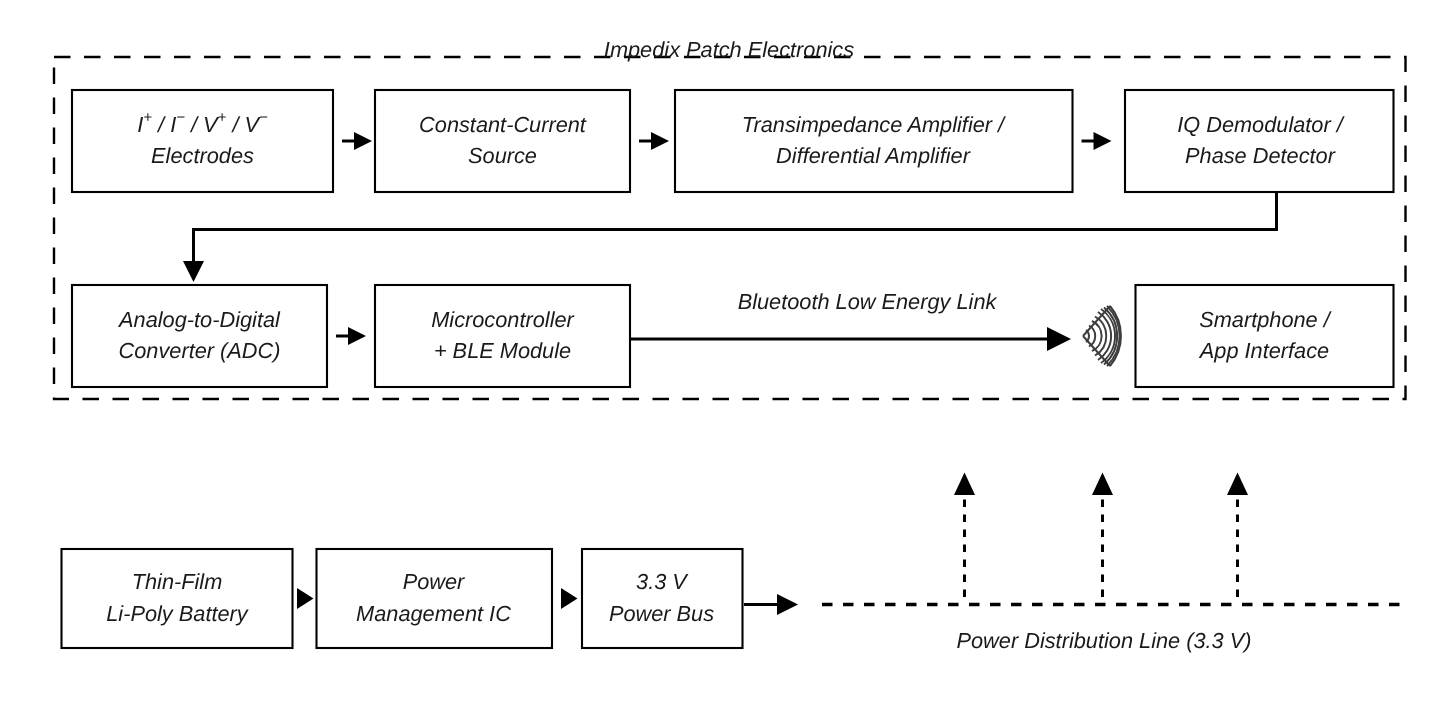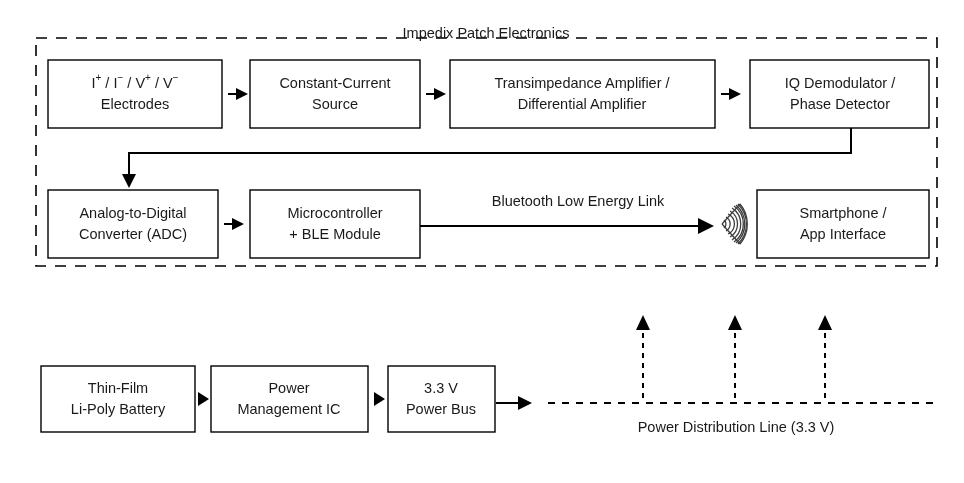--- a/index.html
+++ b/index.html
@@ -10,20 +10,21 @@
   body {
     width: 964px;
     height: 483px;
     font-family: "Liberation Sans", sans-serif;
     overflow: hidden;
   }
   #diagram-root {
     position: relative;
     width: 904px;
     height: 483px;
+    font-style: italic;
   }
   svg.diagram {
     display: block;
     width: 964px;
     height: 483px;
   }
   .box-rect {
     fill: #ffffff;
     stroke: #000000;
     stroke-width: 1.4;

